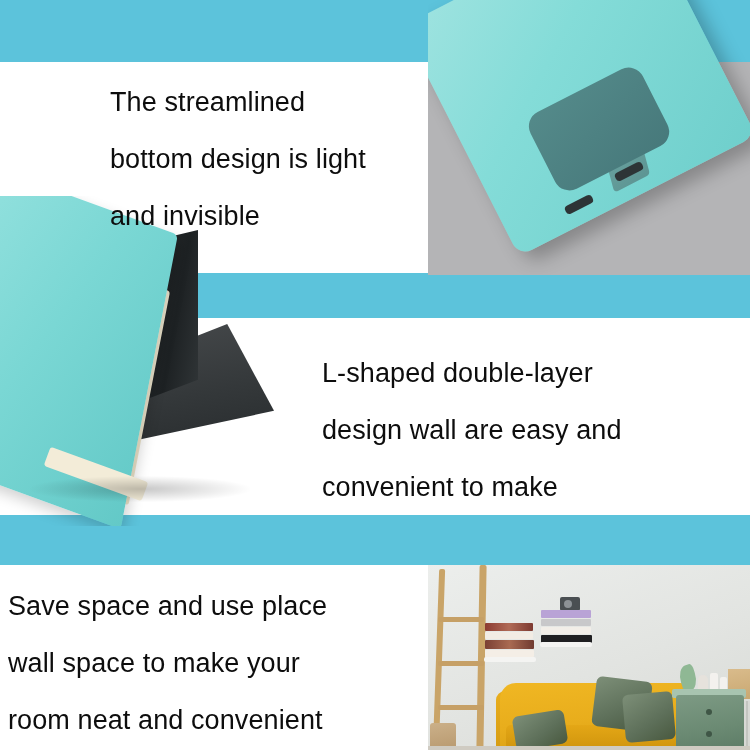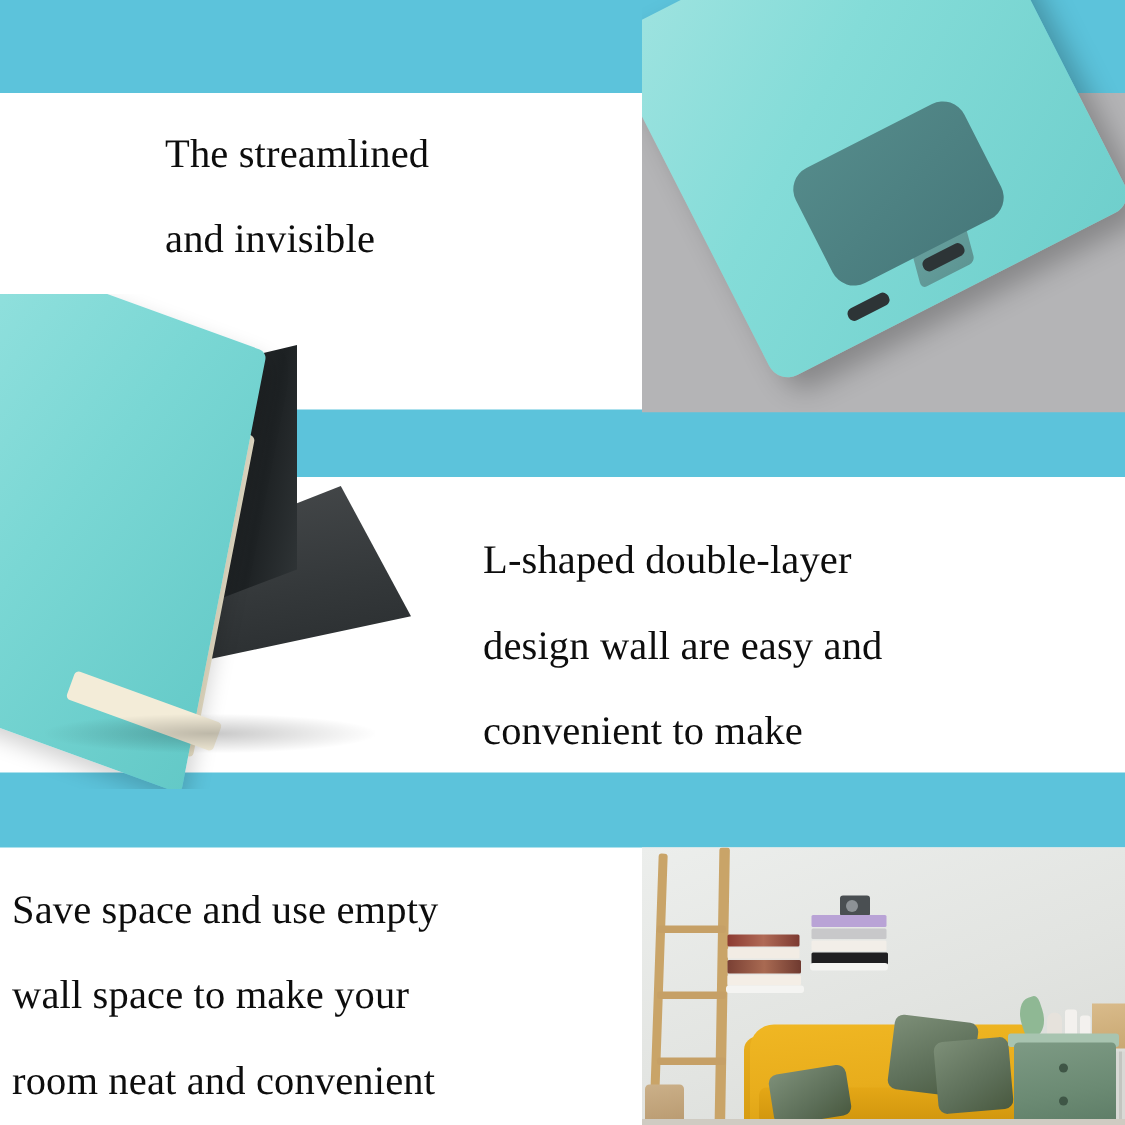--- a/index.html
+++ b/index.html
@@ -11,21 +11,20 @@
   body {
     font-family: "Liberation Sans", sans-serif;
   }
 
   .page {
     position: relative;
     width: 750px;
     height: 750px;
     overflow: hidden;
     background: #ffffff;
-    font-family: Liberation Serif, serif;
   }
 
   
   .band {
     position: absolute;
     left: 0;
     width: 750px;
     background: #5cc3db;
   }
   .band-top    { top: 0;    height: 62px; }
@@ -475,28 +474,29 @@
     <div class="p3-cabinet-top"></div>
     <div class="p3-cabinet"></div>
     <div class="p3-cab-knob knob-a"></div>
     <div class="p3-cab-knob knob-b"></div>
     <div class="p3-basket"></div>
     <div class="p3-floor"></div>
   </div>
 
   <div class="copy copy-1">
     <span class="line">The streamlined</span>
+    <span class="line">bottom design is light</span>
     <span class="line">and invisible</span>
   </div>
 
   <div class="copy copy-2">
     <span class="line">L-shaped double-layer</span>
     <span class="line">design wall are easy and</span>
     <span class="line">convenient to make</span>
   </div>
 
   <div class="copy copy-3">
-    <span class="line">Save space and use empty</span>
+    <span class="line">Save space and use place</span>
     <span class="line">wall space to make your</span>
     <span class="line">room neat and convenient</span>
   </div>
 
 </div>
 
 </body></html>

